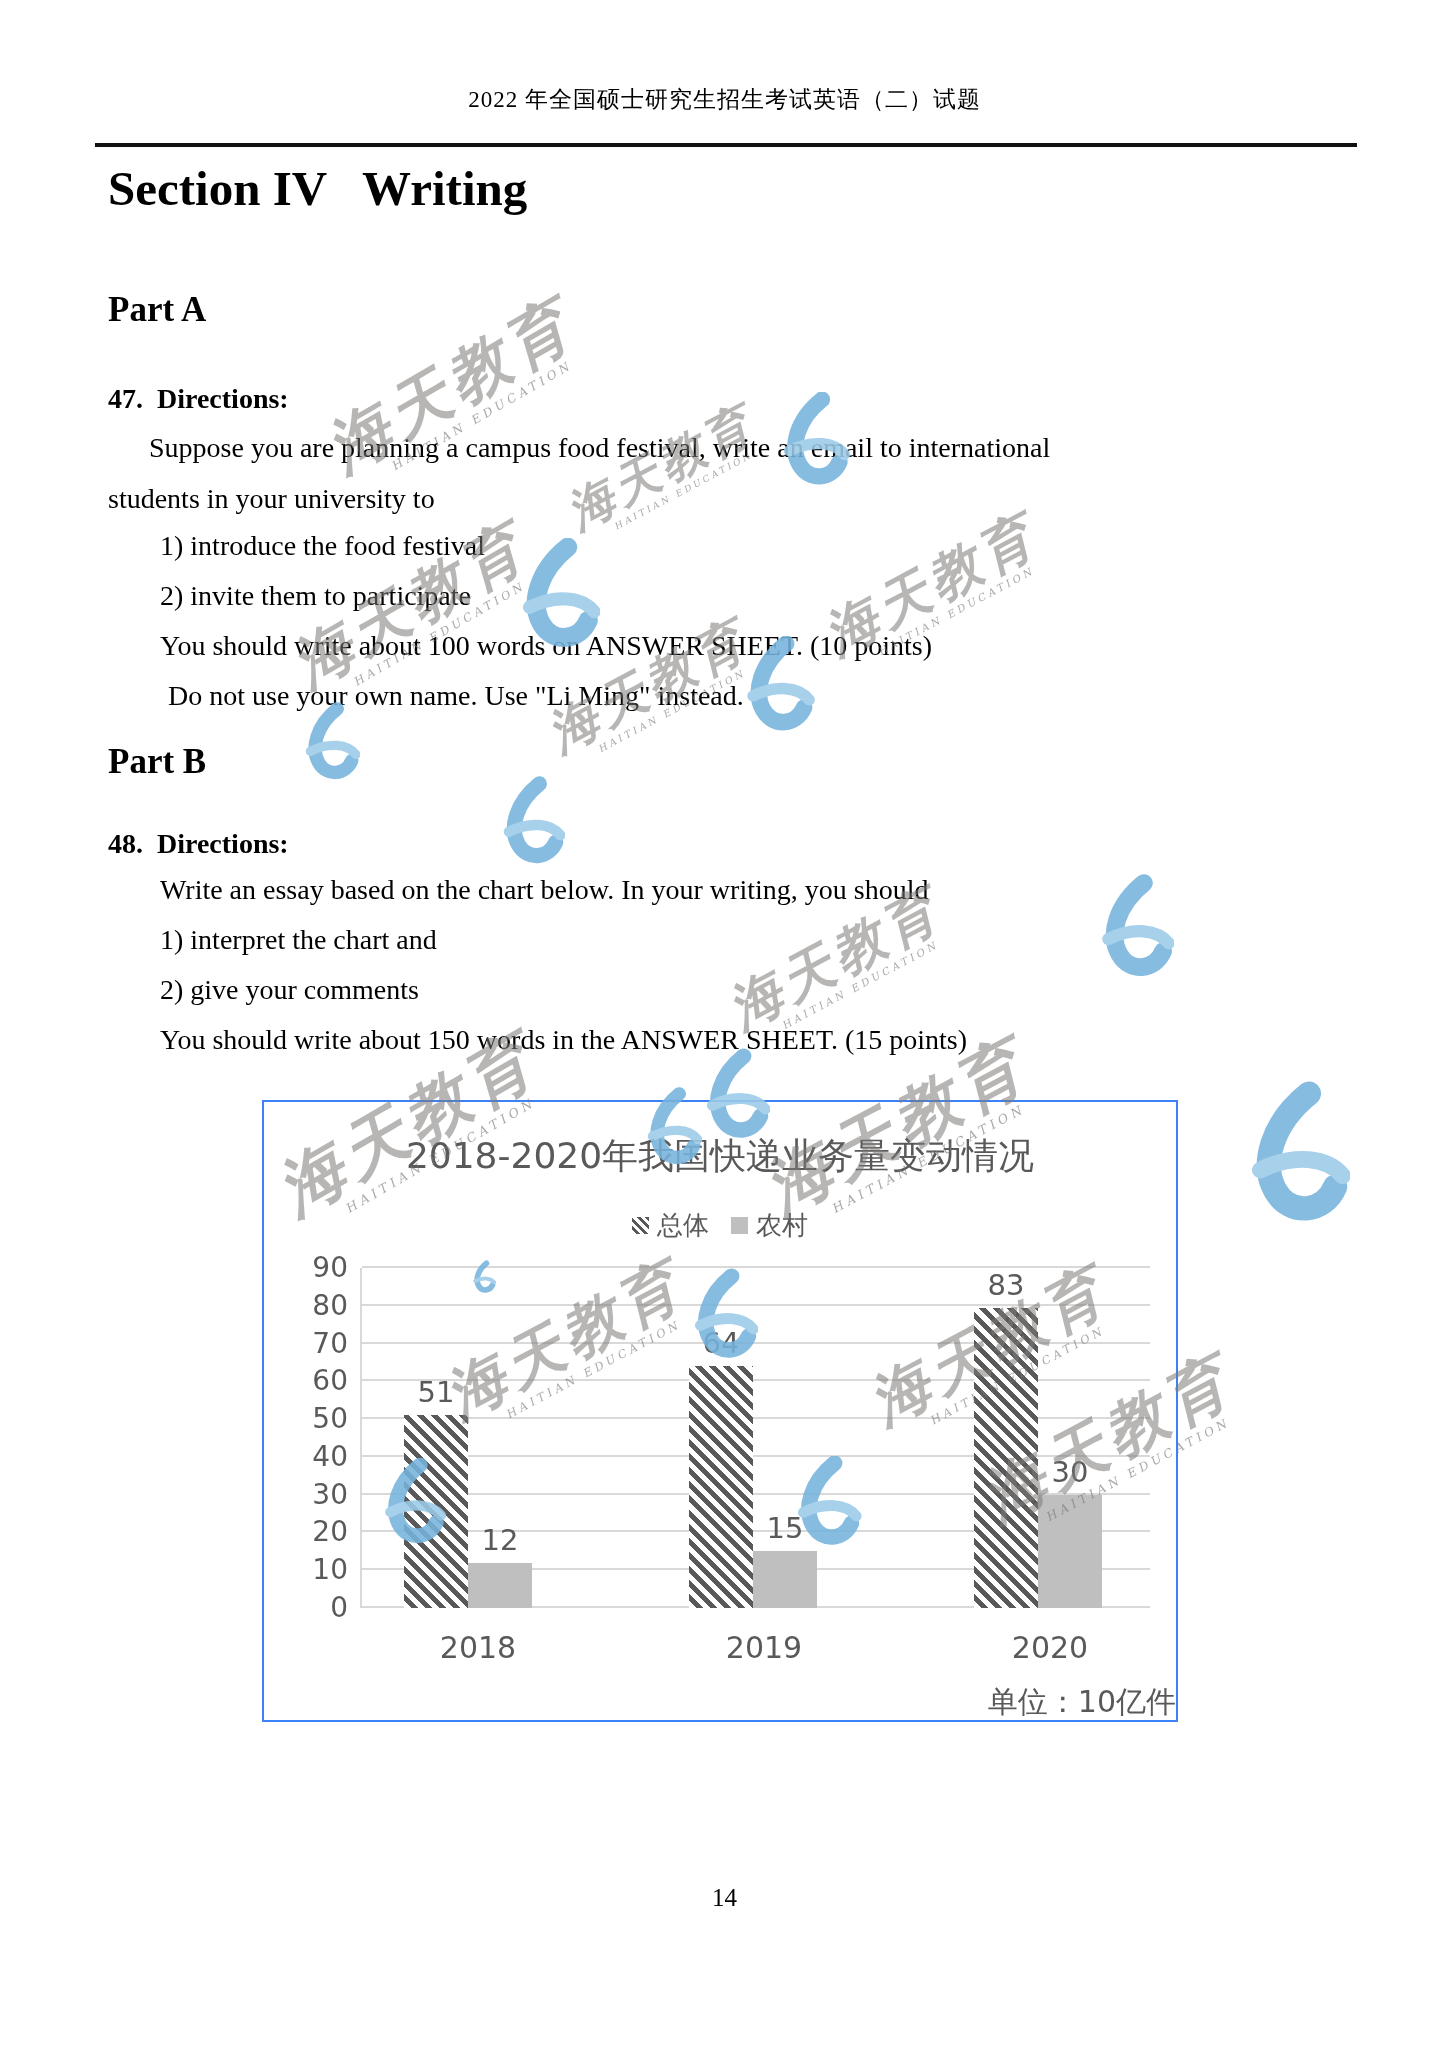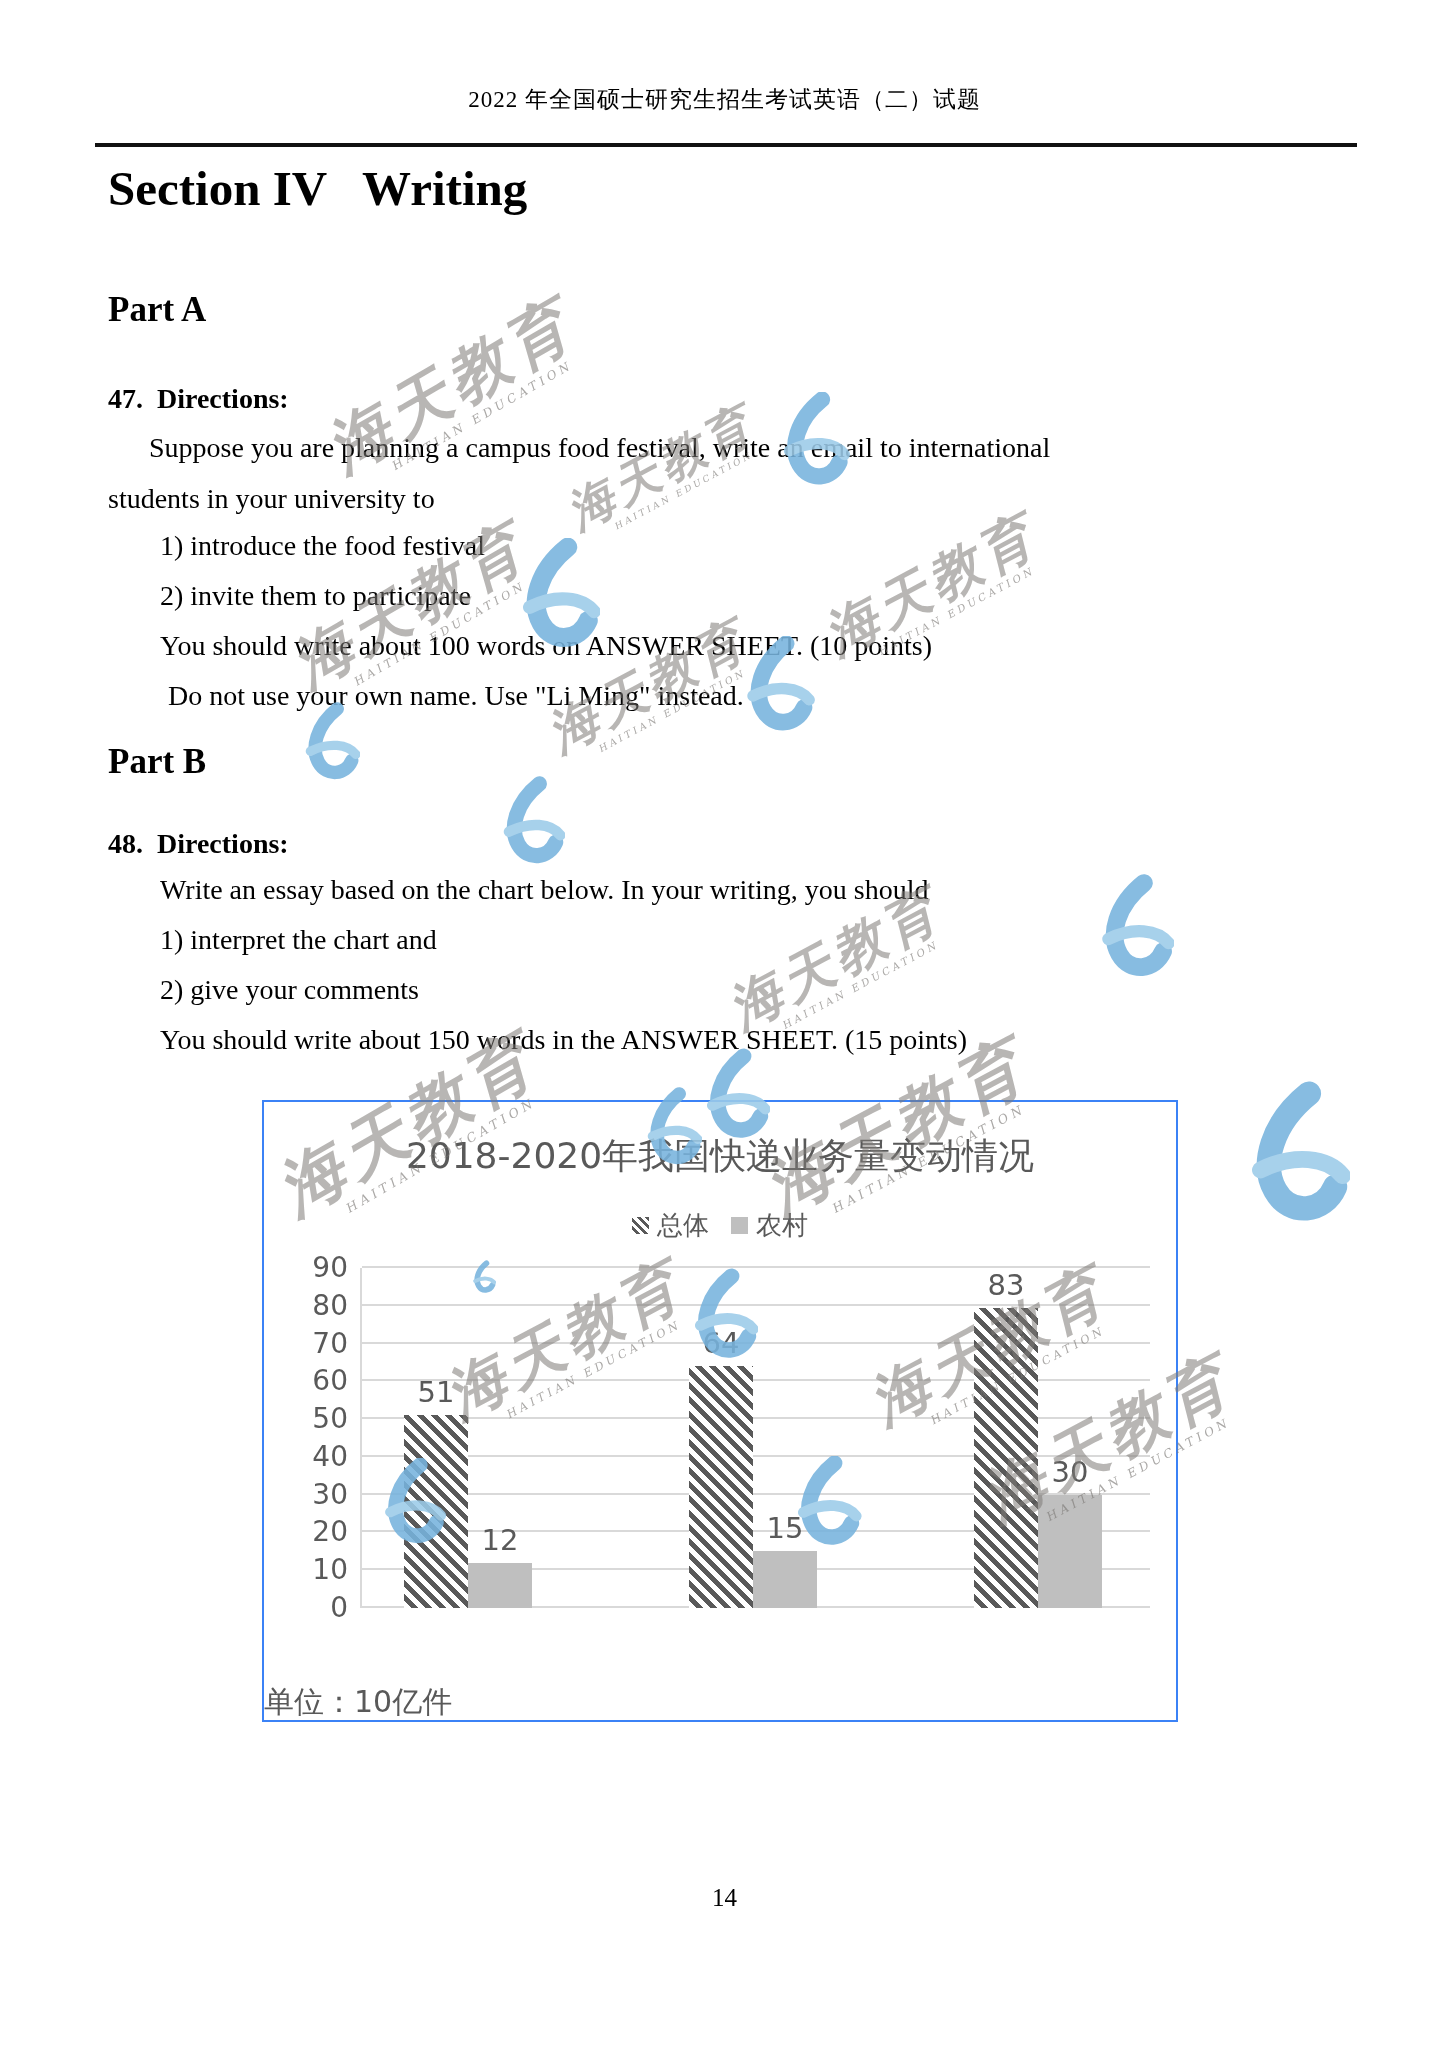--- a/index.html
+++ b/index.html
@@ -49,21 +49,21 @@
   .group { width:152px; height:100%; display:flex; justify-content:flex-start;
     align-items:flex-end; }
   .bar-wrap { width:64px; height:100%; display:flex; flex-direction:column;
     justify-content:flex-end; align-items:center; }
   .bar-label { font-size:29px; color:#595959; margin-bottom:6px; }
   .bar { width:100%; }
   .x-labels { position:absolute; left:96px; top:528px; width:790px;
     display:flex; justify-content:space-between; padding:0 24px 0 42px; }
   .xtick { width:152px; text-align:center; font-size:30px; color:#595959; }
   .unit-note { position:absolute; top:580px; left:0; width:100%;
-    text-align:left; font-size:30px; color:#595959; }
+    text-align:right; font-size:30px; color:#595959; }
   
   .wm { position:absolute; pointer-events:none; z-index:5; }
   .wm-cal { width:250px; transform-origin:left top; color:rgba(125,122,118,0.55);
     font-family:"DejaVu Serif","Liberation Serif",serif; font-style:italic; }
   .wm-cal .cn { font-size:62px; letter-spacing:6px; white-space:nowrap; font-weight:bold; }
   .wm-cal .en { font-size:12px; letter-spacing:4px; margin:-8px 0 0 46px;
     color:rgba(125,122,118,0.65); white-space:nowrap; font-style:italic; }
   .wm-logo svg { width:100%; height:100%; opacity:0.88; }
   .content-layer { position:relative; z-index:1; }
 </style>
@@ -155,20 +155,25 @@
                 <div class="bar-label">83</div>
                 <div class="bar bar-hatched" style="height: 92.2222%;"></div>
               </div>
               <div class="bar-wrap">
                 <div class="bar-label">30</div>
                 <div class="bar bar-solid" style="height: 33.3333%;"></div>
               </div>
             </div>
           </div>
         </div>
+      <div class="x-labels" id="xlabels">
+          <div class="xtick">2018</div>
+          <div class="xtick">2019</div>
+          <div class="xtick">2020</div>
+        </div>
       <div class="unit-note">单位：10亿件</div>
     </div>
 
     <div class="page-number">14</div>
   </div>
 
   <div id="wm-layer">
       <div class="wm wm-logo" style="left: 772px; top: 392px; width: 80px; height: 100px;"><svg viewBox="0 0 60 80" xmlns="http://www.w3.org/2000/svg">
           <path d="M38 6 C18 22 12 44 20 58 C28 72 46 70 52 56" fill="none" stroke="#77b3dd" stroke-width="13" stroke-linecap="round"></path>
           <path d="M12 47 C30 38 48 40 56 50" fill="none" stroke="#9ccbe9" stroke-width="9" stroke-linecap="round"></path>

